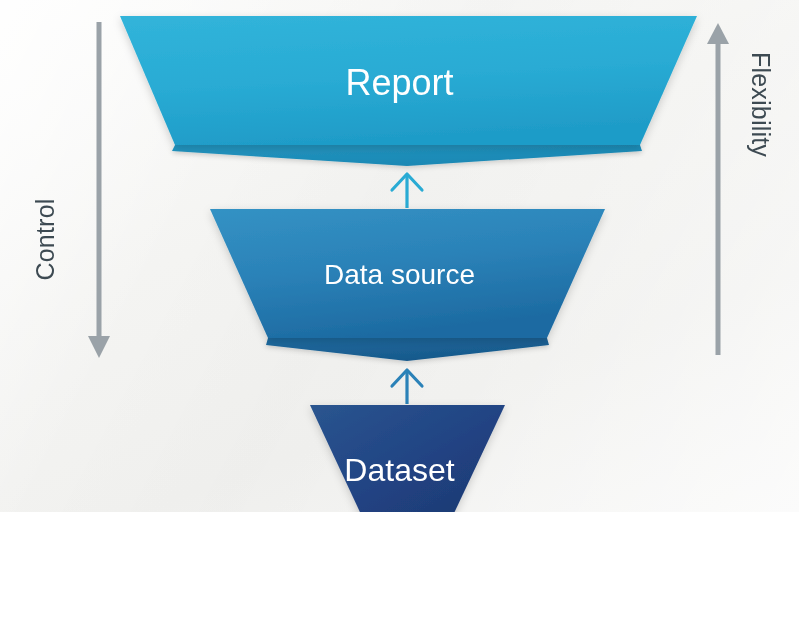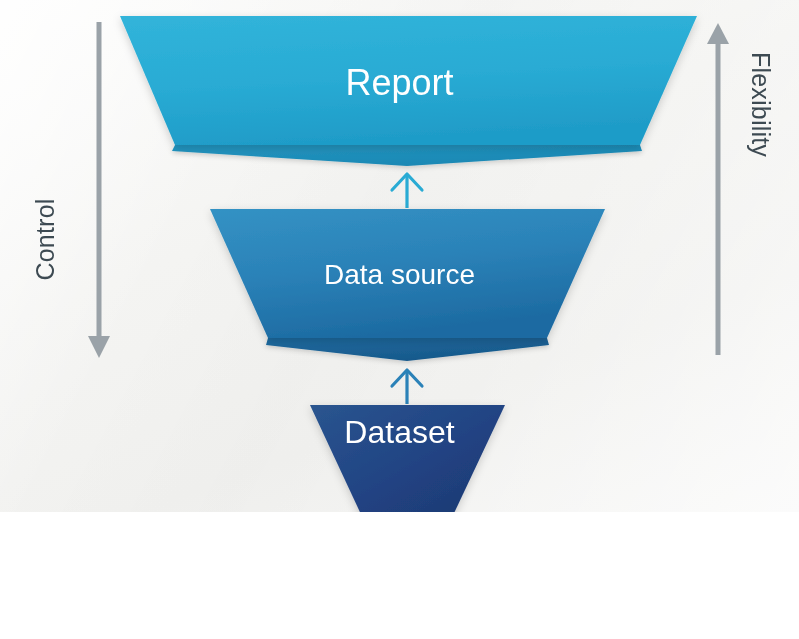--- a/index.html
+++ b/index.html
@@ -65,21 +65,21 @@
     top: 62px;
     font-size: 36px;
   }
   #datasource-label {
     left: 0; right: 0;
     top: 259px;
     font-size: 28px;
   }
   #dataset-label {
     left: 0; right: 0;
-    top: 414px;
+    top: 452px;
     font-size: 32px;
   }
 </style>
 </head>
 <body>
 
 <div id="stage">
 
   <div id="bg-texture"></div>
 

